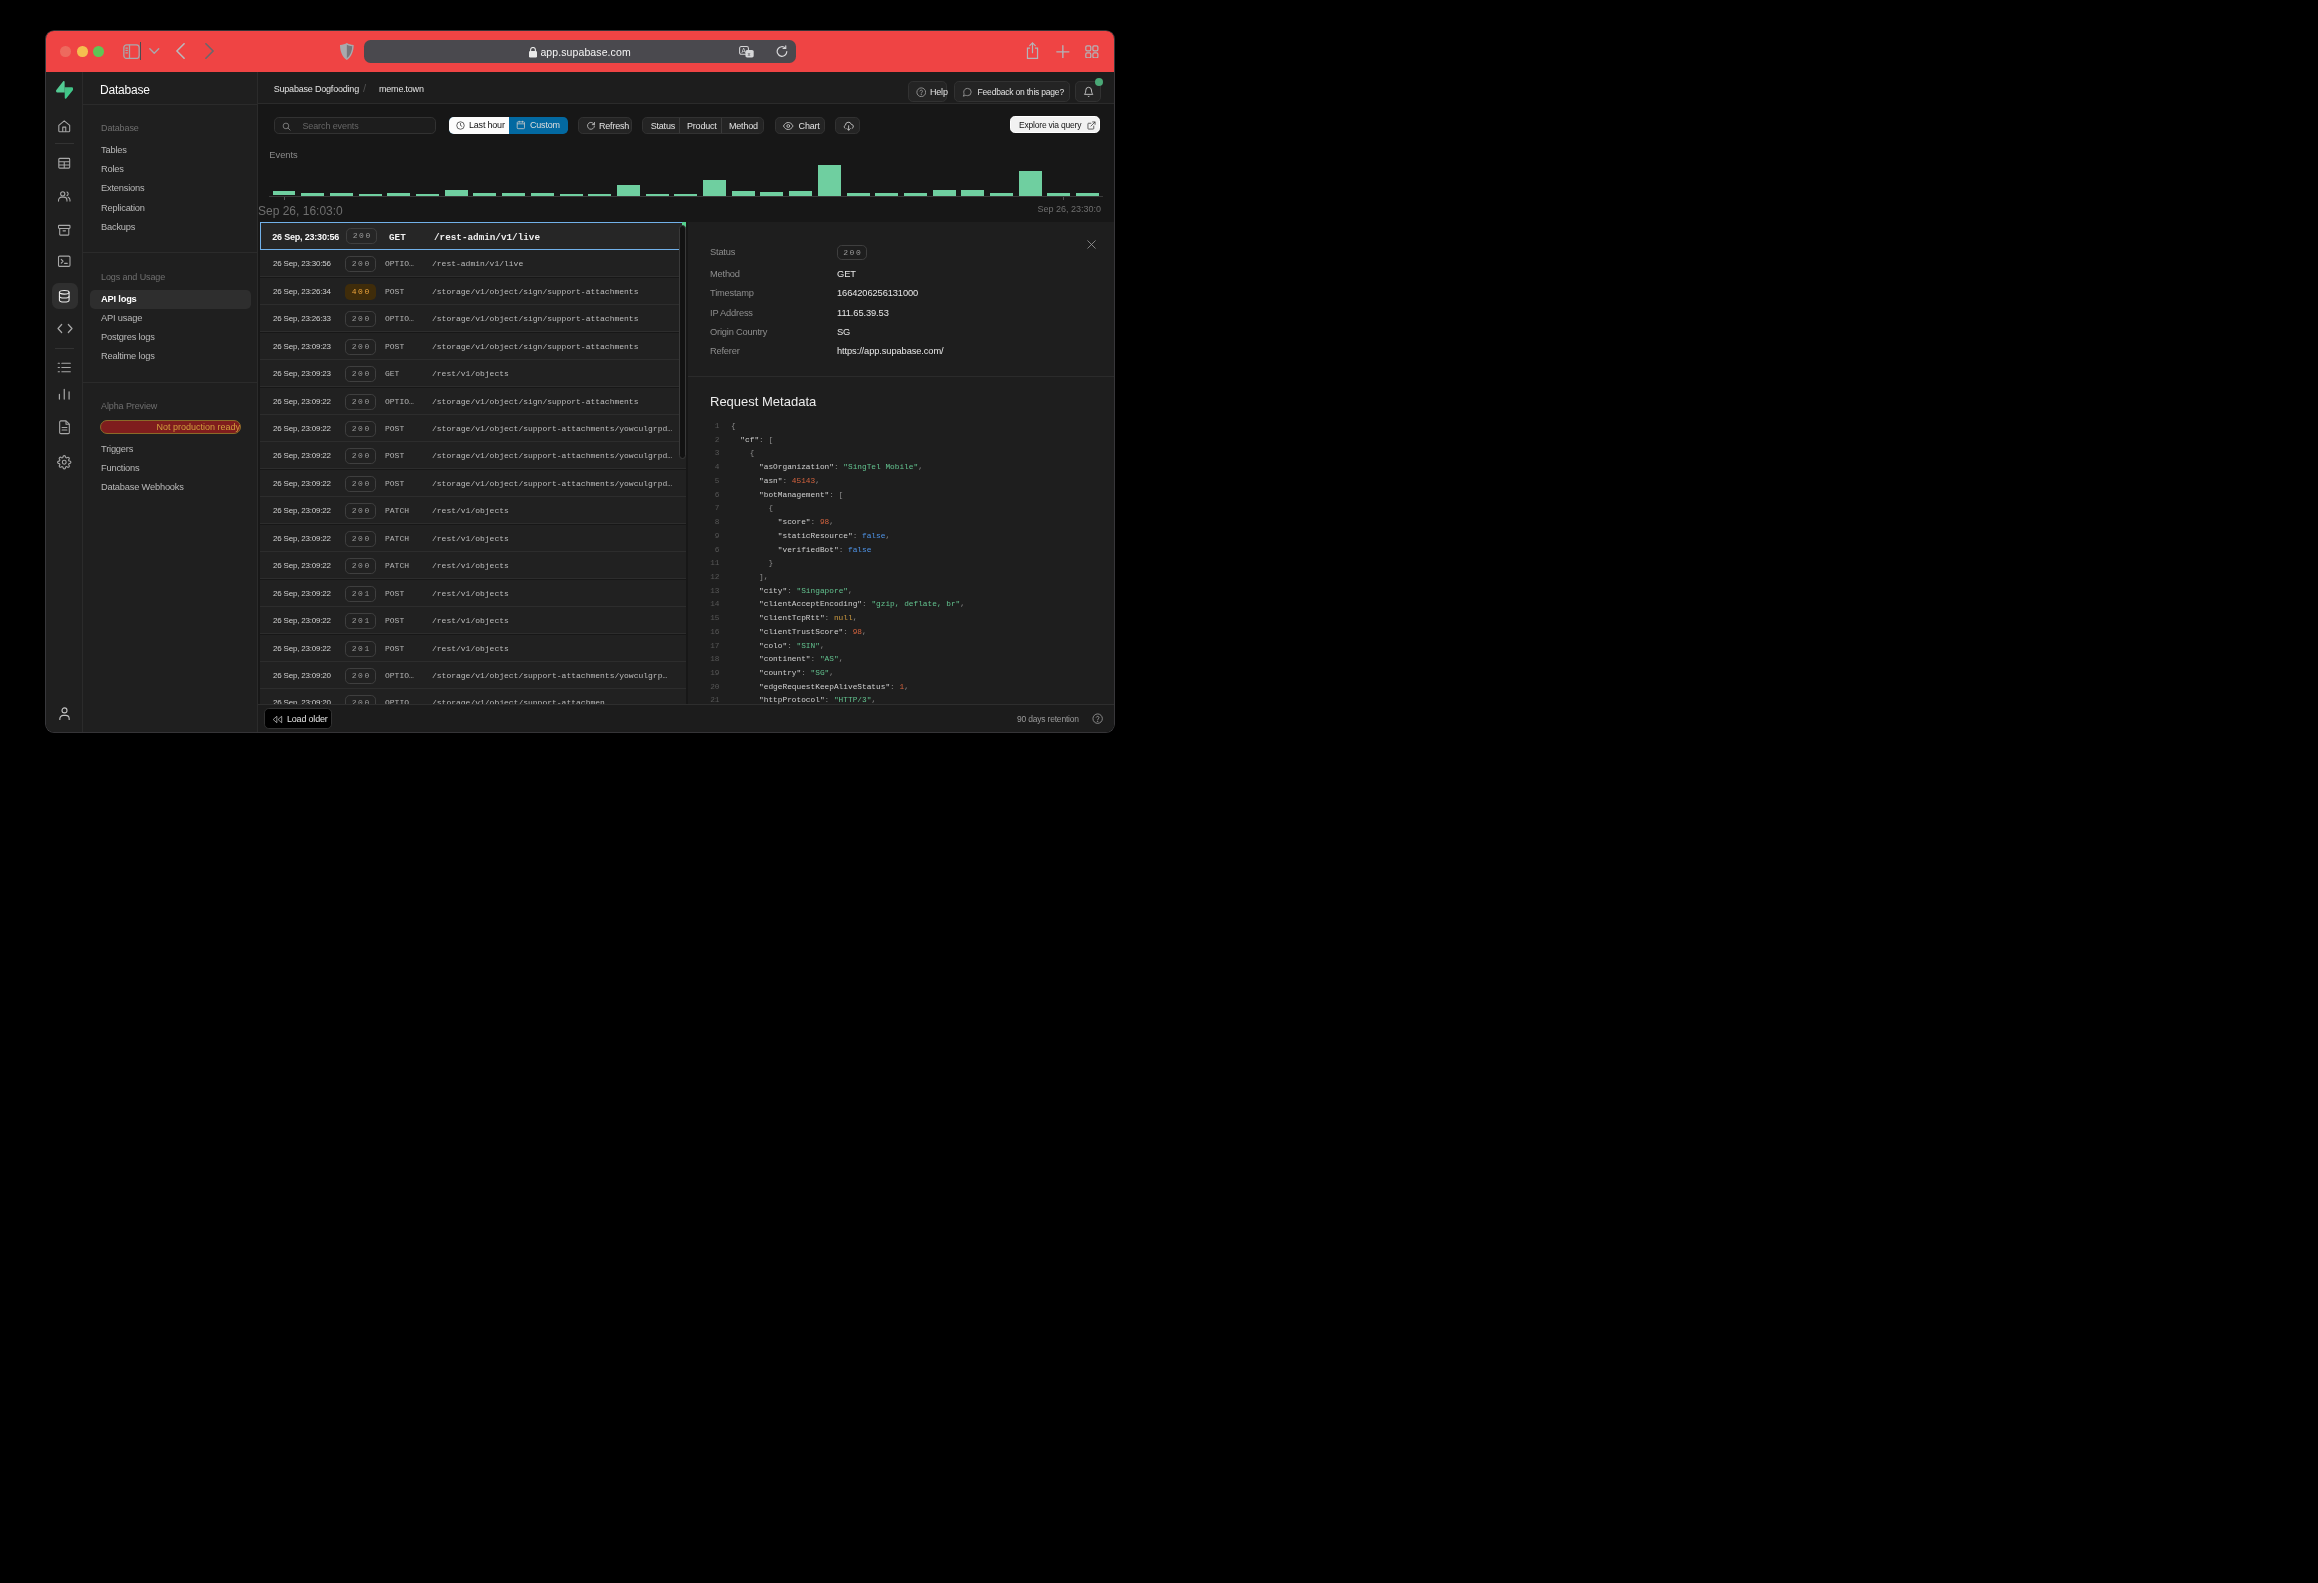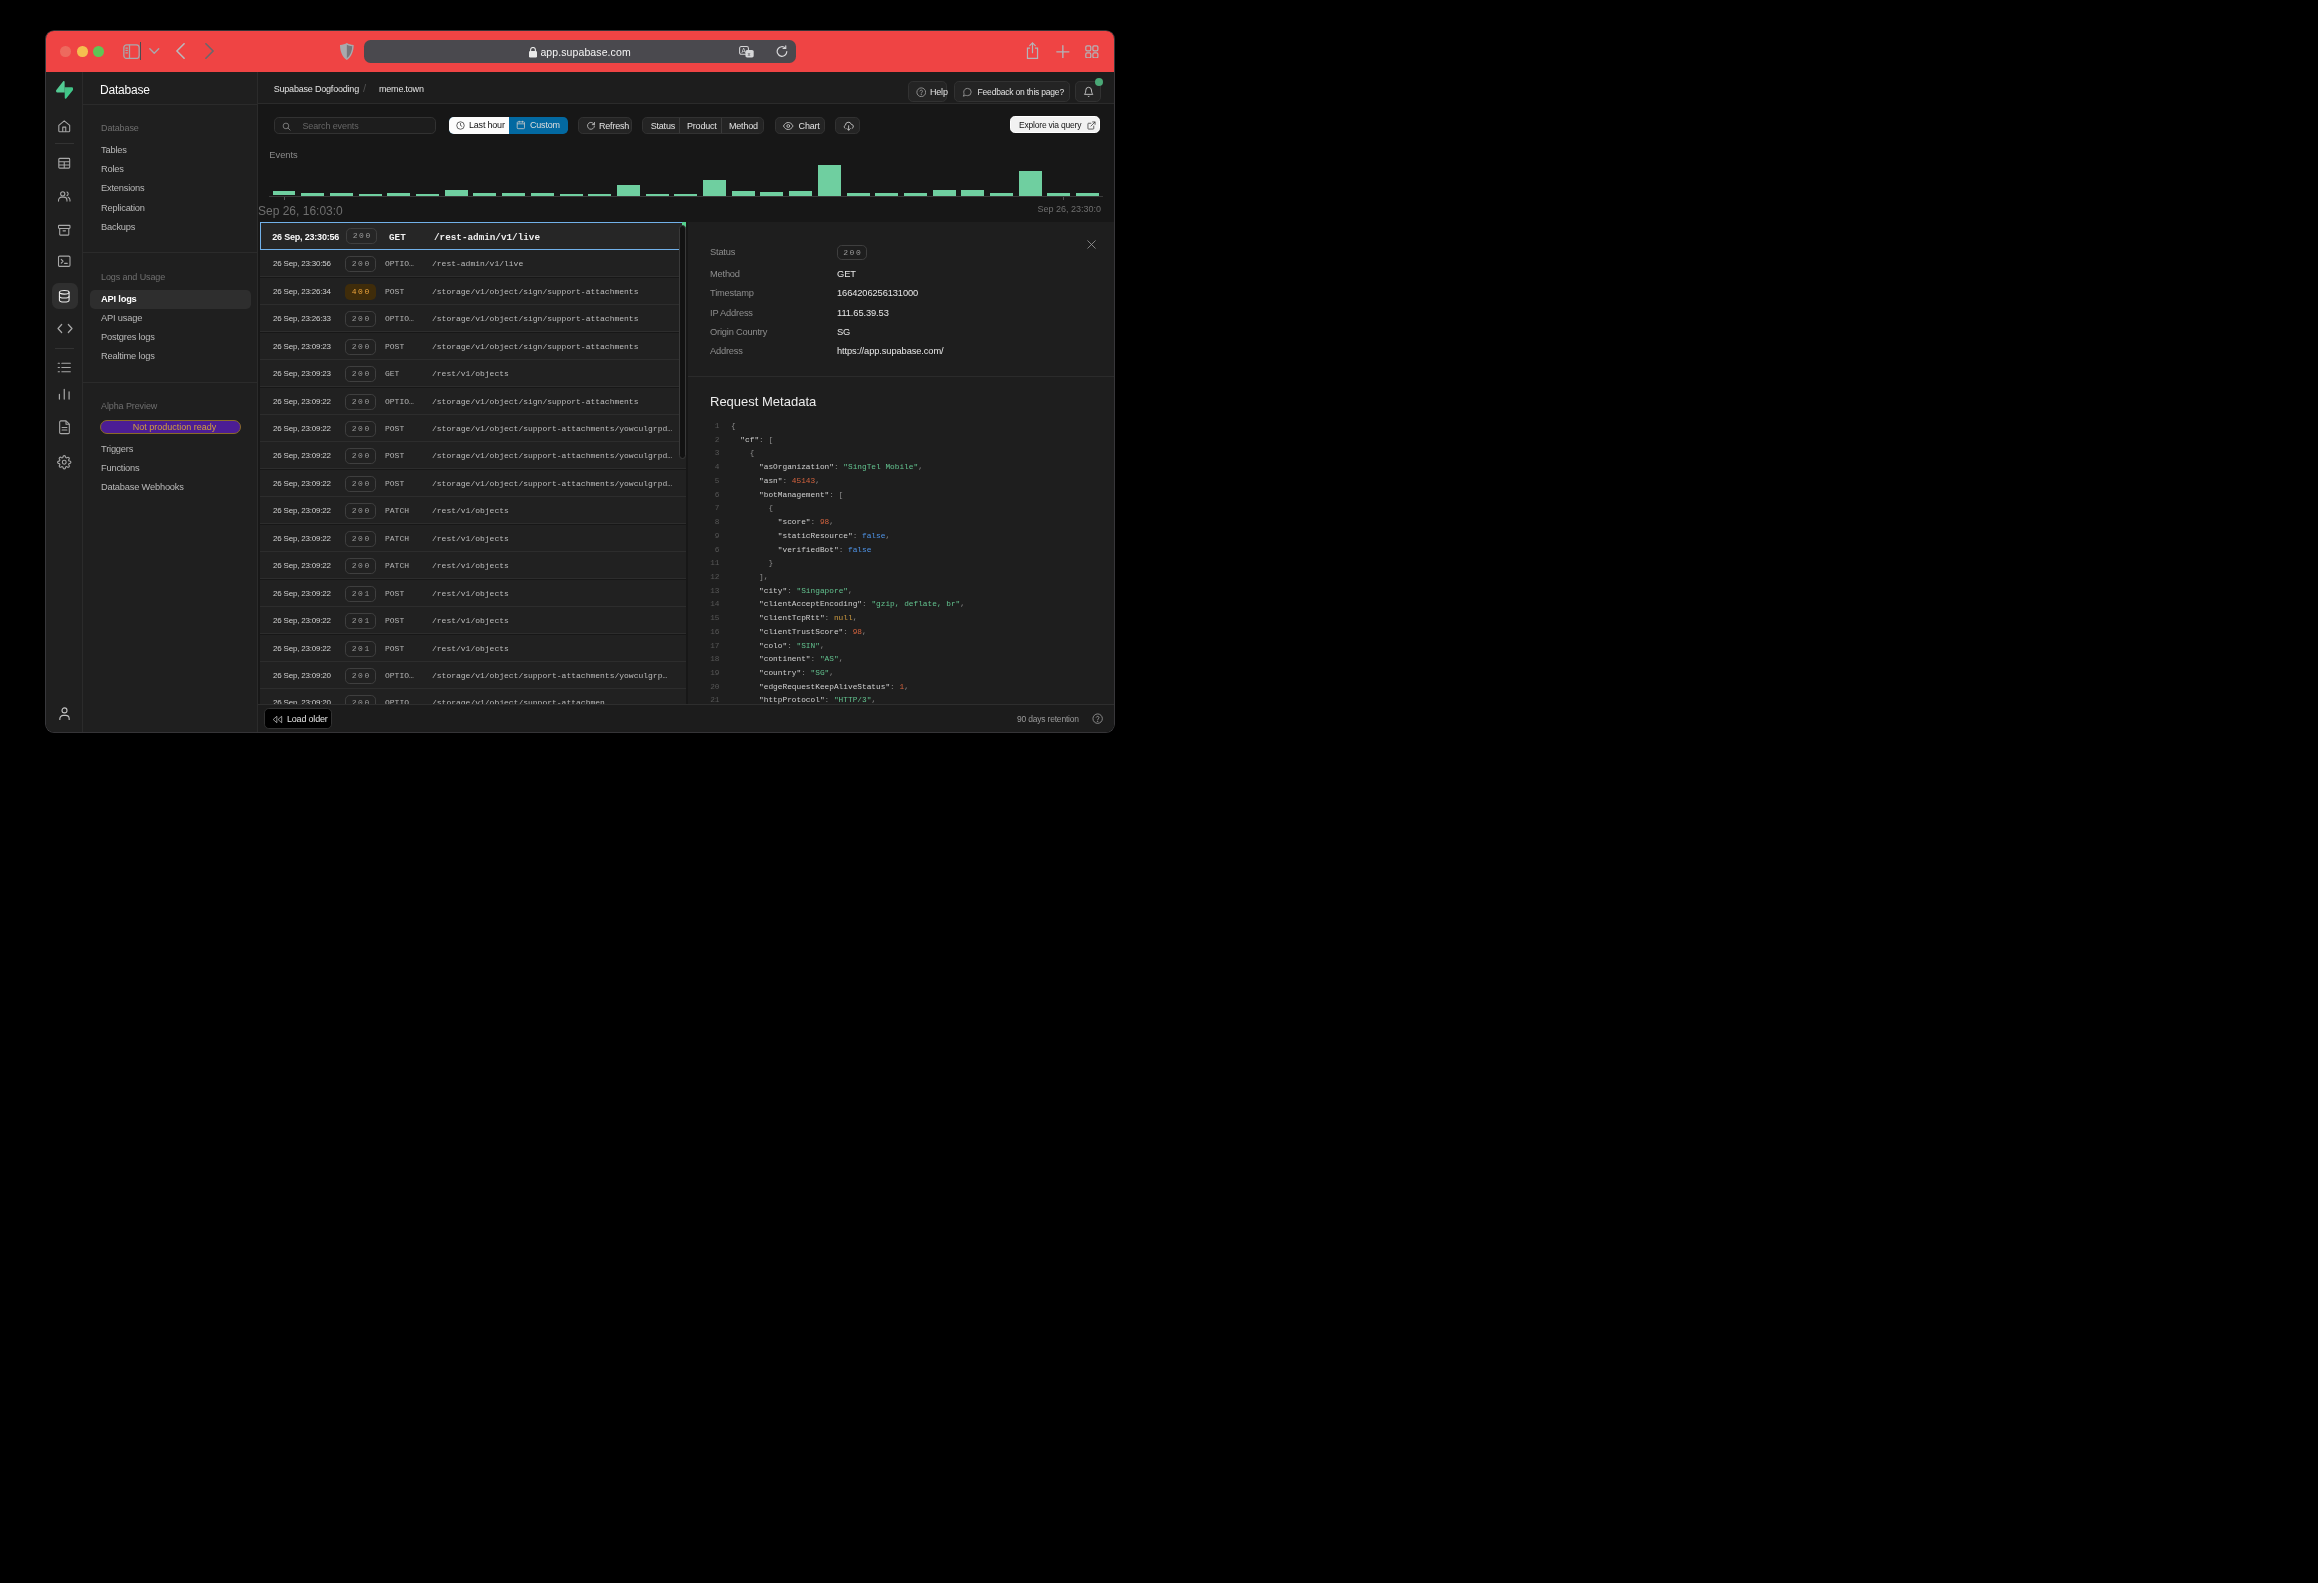--- a/index.html
+++ b/index.html
@@ -232,21 +232,21 @@
     <div class="navitem" style="top:150px">Backups</div>
     <div class="navdiv" style="top:180px"></div>
     <div class="navlabel" style="top:200px">Logs and Usage</div>
     <div class="abs" style="left:7.3px;top:218px;width:161px;height:18.6px;border-radius:4.8px;background:#2e2e2e"></div>
     <div class="navitem" style="top:222px;color:#fff;font-weight:bold">API logs</div>
     <div class="navitem" style="top:241px">API usage</div>
     <div class="navitem" style="top:260px">Postgres logs</div>
     <div class="navitem" style="top:279px">Realtime logs</div>
     <div class="navdiv" style="top:310px"></div>
     <div class="navlabel" style="top:329px">Alpha Preview</div>
-    <div class="abs" style="left:17px;top:348px;width:141px;height:13.7px;border-radius:7.3px;border:0.8px solid #8a6a28;background:#4c1d95;color:#d19f3d;font-size:9px;text-align:center;padding-left:8px;line-height:12px">Not production ready</div>
+    <div class="abs" style="left:17px;top:348px;width:141px;height:13.7px;border-radius:7.3px;border:0.8px solid #8a6a28;background:#7f1d1d;color:#d19f3d;font-size:9px;text-align:right;padding-left:8px;line-height:12px">Not production ready</div>
     <div class="navitem" style="top:372px">Triggers</div>
     <div class="navitem" style="top:391px">Functions</div>
     <div class="navitem" style="top:410px">Database Webhooks</div>
   </div>
   <div id="main">
     <div id="mainhdr">
       <div class="abs" style="left:15.7px;top:11.7px;font-size:9px;letter-spacing:-0.2px;color:#e3e3e3">Supabase Dogfooding</div>
       <div class="abs" style="left:105px;top:9.7px;font-size:11.3px;color:#4f4f4f">/</div>
       <div class="abs" style="left:121px;top:11.7px;font-size:9px;letter-spacing:-0.2px;color:#e3e3e3">meme.town</div>
       <div class="btn" style="left:650px;top:9px;width:39px;height:20.6px">
@@ -483,21 +483,21 @@
     <div class="plabel" style="top:25px">Status</div>
     <div class="abs mono" style="left:149px;top:23px;width:30px;height:15.3px;border:0.8px solid #3f3f3f;border-radius:4.8px;color:#9b9b9b;font-size:8px;letter-spacing:1.6px;text-align:center;line-height:13.7px;text-indent:1.6px">200</div>
     <div class="plabel" style="top:47px">Method</div>
     <div class="pvalue" style="top:47px">GET</div>
     <div class="plabel" style="top:66px">Timestamp</div>
     <div class="pvalue" style="top:66px">1664206256131000</div>
     <div class="plabel" style="top:86px">IP Address</div>
     <div class="pvalue" style="top:86px">111.65.39.53</div>
     <div class="plabel" style="top:105px">Origin Country</div>
     <div class="pvalue" style="top:105px">SG</div>
-    <div class="plabel" style="top:124px">Address</div>
+    <div class="plabel" style="top:124px">Referer</div>
     <div class="pvalue" style="top:124px">https://app.supabase.com/</div>
     <div class="abs" style="left:0;top:154px;width:426px;height:0.8px;background:#2b2b2b"></div>
     <div class="abs" style="left:22px;top:172px;font-size:13px;color:#ededed">Request Metadata</div>
     <div id="code" class="abs" style="left:0;top:198px;width:426px;height:284px;overflow:hidden">
       <div class="cl" style="top:0px"><span class="ln">1</span><span class="cd"><span class="p">{</span></span></div>
       <div class="cl" style="top:13.7px"><span class="ln">2</span><span class="cd">  "cf"<span class="p">: [</span></span></div>
       <div class="cl" style="top:27.4px"><span class="ln">3</span><span class="cd">    <span class="p">{</span></span></div>
       <div class="cl" style="top:41px"><span class="ln">4</span><span class="cd">      "asOrganization"<span class="p">: </span><span class="s">"SingTel Mobile"</span><span class="p">,</span></span></div>
       <div class="cl" style="top:55px"><span class="ln">5</span><span class="cd">      "asn"<span class="p">: </span><span class="n">45143</span><span class="p">,</span></span></div>
       <div class="cl" style="top:69px"><span class="ln">6</span><span class="cd">      "botManagement"<span class="p">: [</span></span></div>

